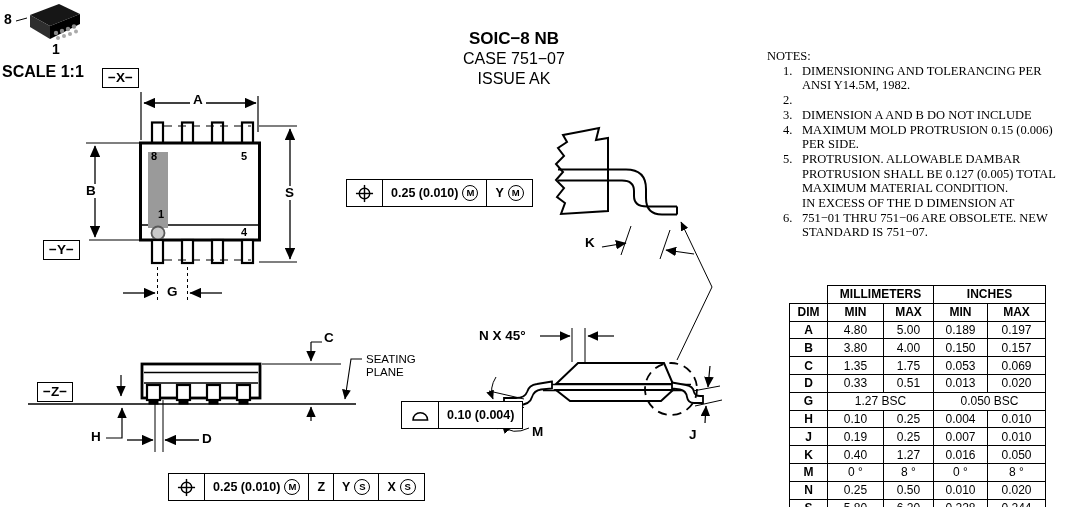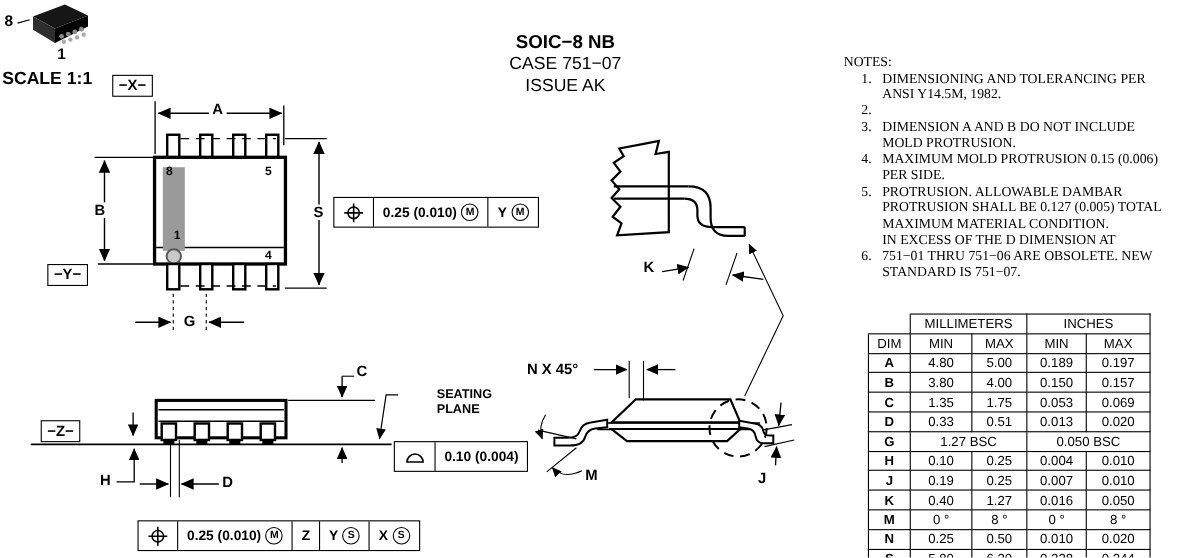--- a/index.html
+++ b/index.html
@@ -8,35 +8,35 @@
   svg.draw{position:absolute;left:0;top:0;}
   .lbl{position:absolute;font-weight:bold;font-size:13.5px;line-height:14px;white-space:nowrap;}
   .lbl.bg{background:#fff;padding:0 3px;}
   .pin-num{position:absolute;font-weight:bold;font-size:11px;line-height:11px;}
   .datum{position:absolute;border:1.6px solid #000;background:#fff;font-weight:bold;
          font-size:13.5px;line-height:18px;padding:0 5px;text-align:center;}
   .scale{position:absolute;left:2px;top:63px;font-weight:bold;font-size:16px;}
   .title-block{position:absolute;left:364px;top:1px;width:300px;text-align:center;margin-top:28px;}
   .title-block .t1{font-weight:bold;font-size:17px;line-height:20px;}
   .title-block .t2{font-size:16px;line-height:20px;}
-  .seatlbl{position:absolute;left:366px;top:353px;font-weight:bold;font-size:11.5px;line-height:12.5px;margin-left:31px;}
-  .fcf{position:absolute;display:flex;align-items:stretch;border:1.6px solid #000;background:#fff;height:26px;}
+  .seatlbl{position:absolute;left:366px;top:353px;font-weight:normal;font-size:11.5px;line-height:12.5px;}
+  .fcf{position:absolute;display:flex;align-items:stretch;border:1.6px solid #000;background:#fff;height:26px;margin-left:43px;}
   .fcf .cell{display:flex;align-items:center;justify-content:center;gap:4px;
              padding:0 8px;border-right:1.6px solid #000;font-weight:bold;font-size:12.5px;white-space:nowrap;}
   .fcf .cell:last-child{border-right:none;}
   .circ{display:inline-flex;width:14px;height:14px;border:1.3px solid #000;border-radius:50%;
         align-items:center;justify-content:center;font-size:9.5px;font-weight:bold;line-height:1;}
   .notes{position:absolute;left:755px;top:49px;width:325px;font-size:12.5px;line-height:14.7px;font-family:Liberation Serif, serif;}
   .notes .hd{margin-left:12px;}
   .note-item{display:flex;margin-left:28px;}
   .note-item .num{width:19px;flex:none;}
   .dimtable{position:absolute;left:789px;top:285px;border-collapse:collapse;}
   .dimtable th,.dimtable td{border:1.3px solid #000;font-size:12px;padding:0 2px;height:16.8px;
                             text-align:center;vertical-align:middle;}
-  .dimtable th{font-weight:normal;}
+  .dimtable th{font-weight:bold;}
   .dimtable td.dimcol{font-weight:bold;}
   .dimtable th.corner{border-top:none;border-left:none;}
 </style>
 </head>
 <body>
 
 <div id="canvas">
 
   <svg class="draw" width="1080" height="507" viewBox="0 0 1080 507">
     <defs>
@@ -265,21 +265,20 @@
            <div>ANSI Y14.5M, 1982.</div>
         </div>
     </div>
     <div class="note-item">
       <span class="num">2.</span>
     </div>
     <div class="note-item">
       <span class="num">3.</span>
       <div>
           <div>DIMENSION A AND B DO NOT INCLUDE</div>
-           <div>MOLD PROTRUSION.</div>
         </div>
     </div>
     <div class="note-item">
       <span class="num">4.</span>
       <div>
           <div>MAXIMUM MOLD PROTRUSION 0.15 (0.006)</div>
            <div>PER SIDE.</div>
         </div>
     </div>
     <div class="note-item">

